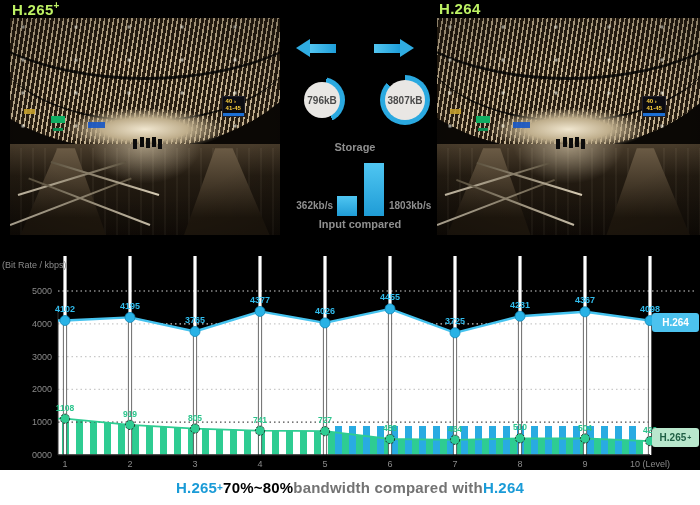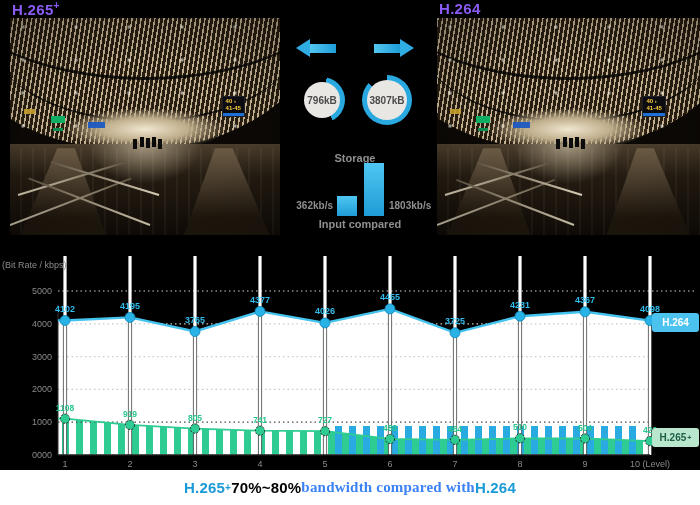--- a/index.html
+++ b/index.html
@@ -1,21 +1,21 @@
 <!DOCTYPE html>
 <html><head>
 <meta charset="utf-8">
 <style>
   html,body{margin:0;padding:0;}
   body{
     width:700px;height:505px;position:relative;background:#000;overflow:hidden;
     font-family:"Liberation Sans",sans-serif;
   }
   
-  .panel-title{position:absolute;top:0;font-weight:bold;font-size:15px;color:#8b5cf6;letter-spacing:.3px;}
+  .panel-title{position:absolute;top:0;font-weight:bold;font-size:15px;color:#bef264;letter-spacing:.3px;}
   .panel-title sup{font-size:10px;}
   
   .photo{position:absolute;top:18px;height:217px;background:#0b0805;overflow:hidden;}
   .photo .ceiling{position:absolute;left:-18%;top:-28%;width:136%;height:88%;
     background:repeating-linear-gradient(101deg,#c3b191 0 1.5px,#271d11 1.5px 4.5px);
     border-radius:0 0 48% 46%/0 0 72% 58%;transform:rotate(-2deg);}
   .photo .arc{position:absolute;border:0 solid transparent;border-bottom:3px solid rgba(5,5,4,.85);border-radius:50%;}
   .photo .arc.a1{left:-25%;top:-68%;width:150%;height:95%;}
   .photo .arc.a2{left:-8%;top:-35%;width:116%;height:82%;border-bottom-width:2px;}
   .photo .lights{position:absolute;left:0;right:0;top:0;height:58%;opacity:.85;
@@ -134,25 +134,25 @@
 </div>
 <div class="arrow right" style="left:374px;">
   <div class="shaft"></div>
   <div class="head"></div>
 </div>
 
 <div class="donut" style="left:299px;top:77px;width:46px;height:46px;
      background:conic-gradient(rgba(0,0,0,0) 0 12deg,#2aa9e0 12deg 152deg,rgba(0,0,0,0) 152deg);">
   <div class="donut-inner">796kB</div>
 </div>
-<div class="donut" style="left:362px;top:75px;width:50px;height:50px;
+<div class="donut" style="left:380px;top:75px;width:50px;height:50px;
      background:conic-gradient(#2aa9e0 0 312deg,rgba(0,0,0,0) 312deg);">
   <div class="donut-inner">3807kB</div>
 </div>
-<div class="mid-label" style="left:310px;top:152px;width:90px;">Storage</div>
+<div class="mid-label" style="left:310px;top:141px;width:90px;">Storage</div>
 
 <div class="mbar" style="left:337px;top:196px;height:20px;"></div>
 <div class="mbar" style="left:364px;top:163px;height:53px;"></div>
 <div class="mbar-label" style="left:284px;width:49px;text-align:right;">362kb/s</div>
 <div class="mbar-label" style="left:389px;">1803kb/s</div>
 <div class="mid-label" style="left:305px;top:218px;width:110px;">Input compared</div>
 
 <div id="chart">
   <svg id="chart-svg" width="700" height="220" viewBox="0 0 700 220">
       <path fill="#ffffff" d="M58,205 L58.0,70.5 L65.0,70.5 L130.0,67.4 L195.0,81.5 L260.0,61.4 L325.0,72.9 L390.0,58.9 L455.0,82.8 L520.0,66.2 L585.0,61.8 L650.0,70.6 L650.0,70.6 L650,205 Z"></path>
@@ -337,15 +337,15 @@
   <div class="chip" id="chip-h265" style="top: 178px; background: rgb(185, 231, 205); color: rgb(31, 95, 69);">
       <span>H.265</span>
       <sup>+</sup>
     </div>
 </div>
 
 <div id="caption">
     <span style="color: rgb(26, 155, 215);">H.265</span>
     <sup style="color: rgb(26, 155, 215);">+</sup>
     <span style="color: #000000;">70%~80%</span>
-    <span style="color: #3b82f6; font-family: Liberation Serif, serif;"> bandwidth compared with </span>
+    <span style="color: #737373;"> bandwidth compared with </span>
     <span style="color: rgb(26, 155, 215);">H.264</span>
   </div>
 
 </body></html>

